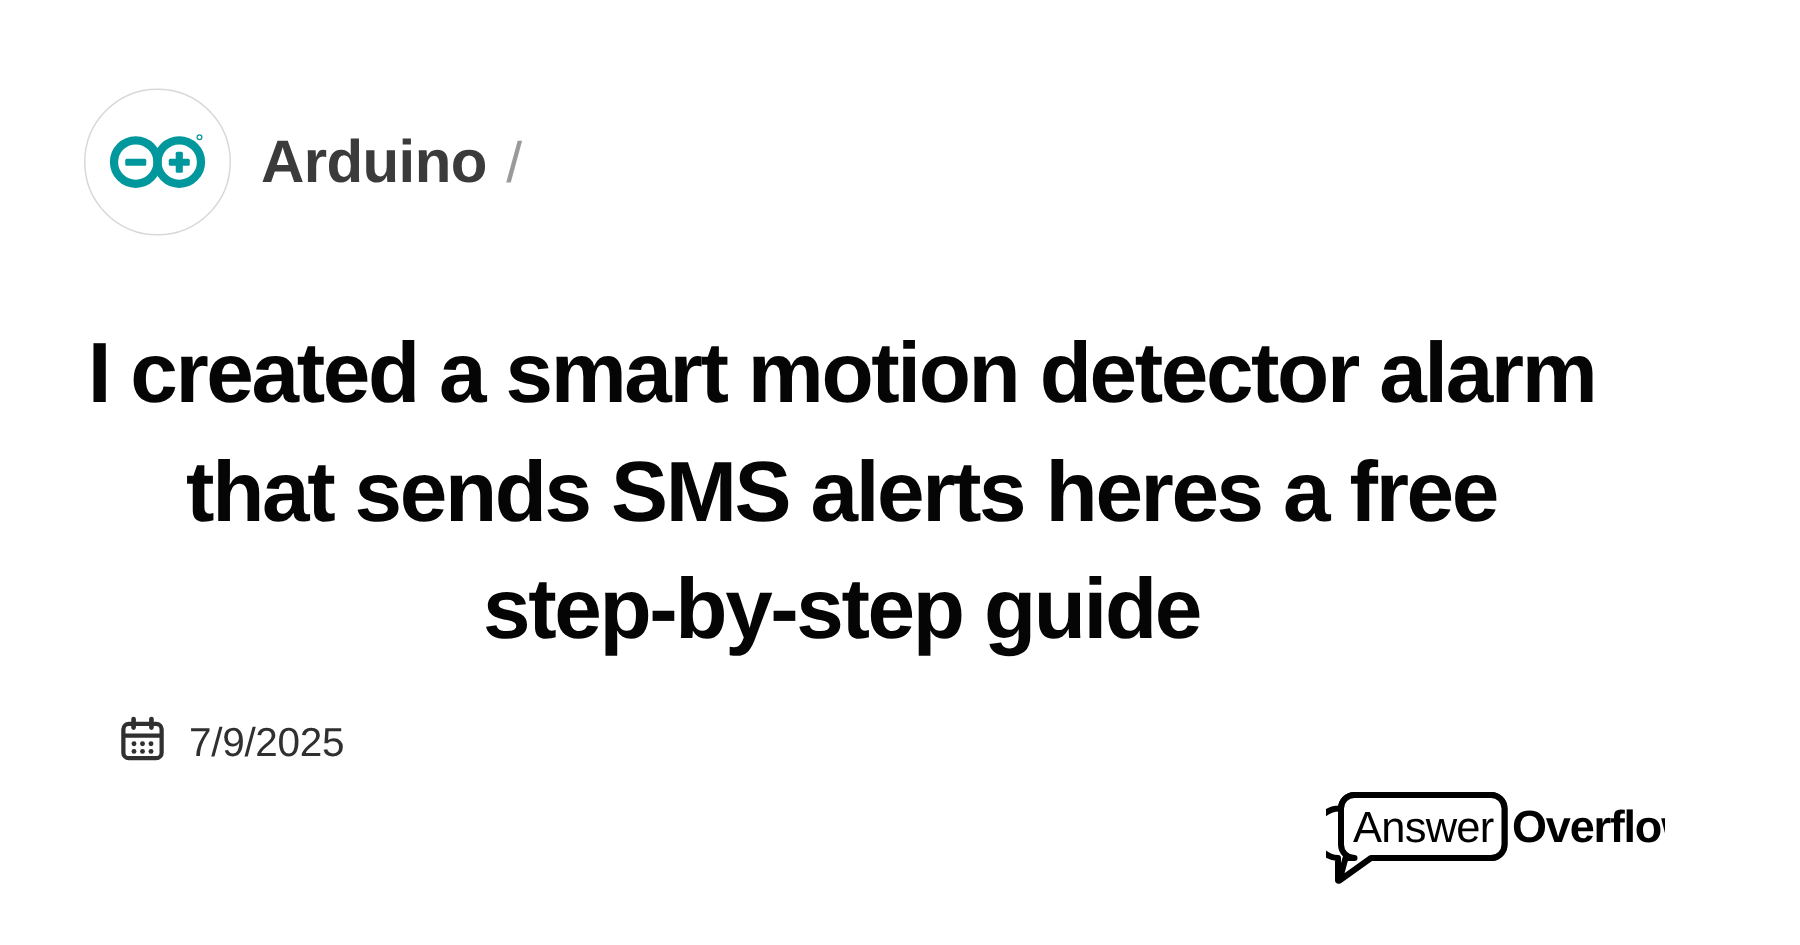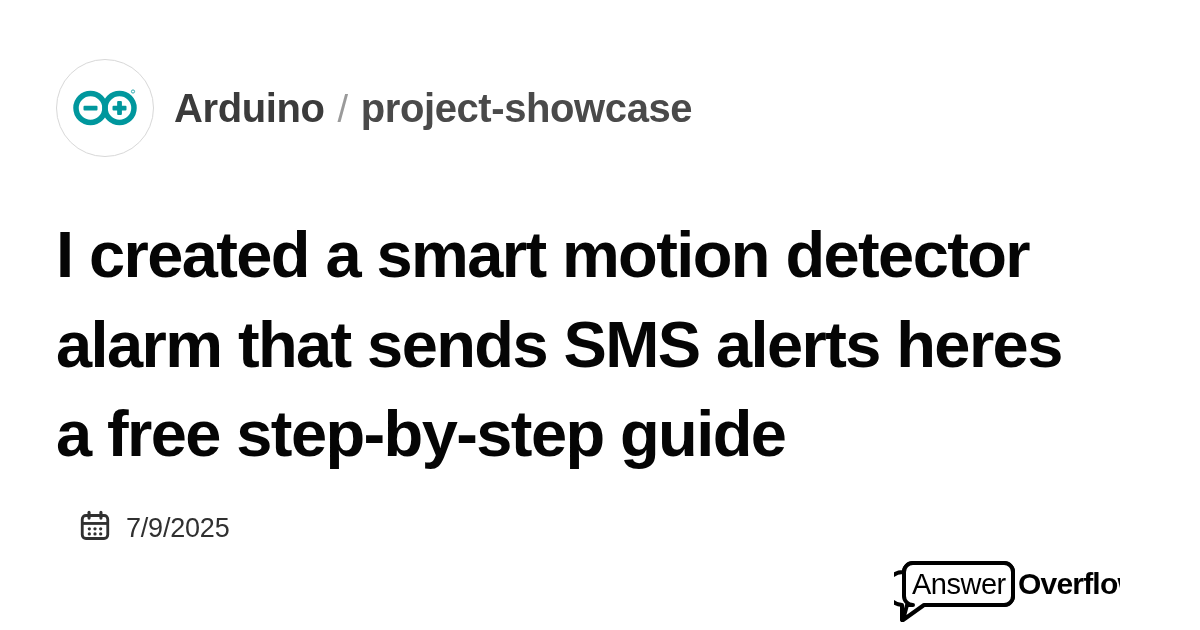--- a/index.html
+++ b/index.html
@@ -60,26 +60,27 @@
     color: #9a9a9a;
     font-weight: 400;
     font-size: 38px;
   }
   .crumb-channel { color: #4a4a4a; }
 
   
   .title {
     margin: 38px 0 0 0;
     max-width: 1010px;
-    font-size: 65px;
+    font-size: 57px;
     line-height: 1.38;
     font-weight: 700;
     letter-spacing: -1.6px;
     color: #050505;
     word-break: break-word;
+    text-align: center;
   }
 
   
   .spacer { flex: 1 1 auto; }
 
   .footer {
     position: relative;
     flex: 0 0 auto;
     height: 120px;
   }
@@ -94,21 +95,21 @@
   .cal-icon { flex: 0 0 auto; display: block; }
   .date-text {
     font-size: 27px;
     font-weight: 500;
     color: #303030;
     letter-spacing: -0.2px;
   }
 
   .watermark {
     position: absolute;
-    right: 24px;
+    right: 34px;
     bottom: 0px;
     width: 226px;
     height: 72px;
   }
   .watermark svg { display: block; }
 </style>
 </head>
 <body>
 
 <div class="og-card">
@@ -126,21 +127,20 @@
           <rect x="81" y="37.5" width="28" height="9.5" rx="2" fill="#00979d"></rect>
           <rect x="90.3" y="28.2" width="9.5" height="28" rx="2" fill="#00979d"></rect>
           <circle cx="122" cy="9" r="3.2" fill="none" stroke="#00979d" stroke-width="1.6"></circle>
         </svg>
       </span>
     </div>
 
     <div class="breadcrumb-text">
       <span class="crumb-server">Arduino</span>
       <span class="crumb-sep">/</span>
-      <span class="crumb-channel">project-showcase</span>
     </div>
 
   </div>
 
   <h1 class="title">I created a smart motion detector alarm that sends SMS alerts heres a free step-by-step guide</h1>
 
   <div class="spacer"></div>
 
   <div class="footer">
 

